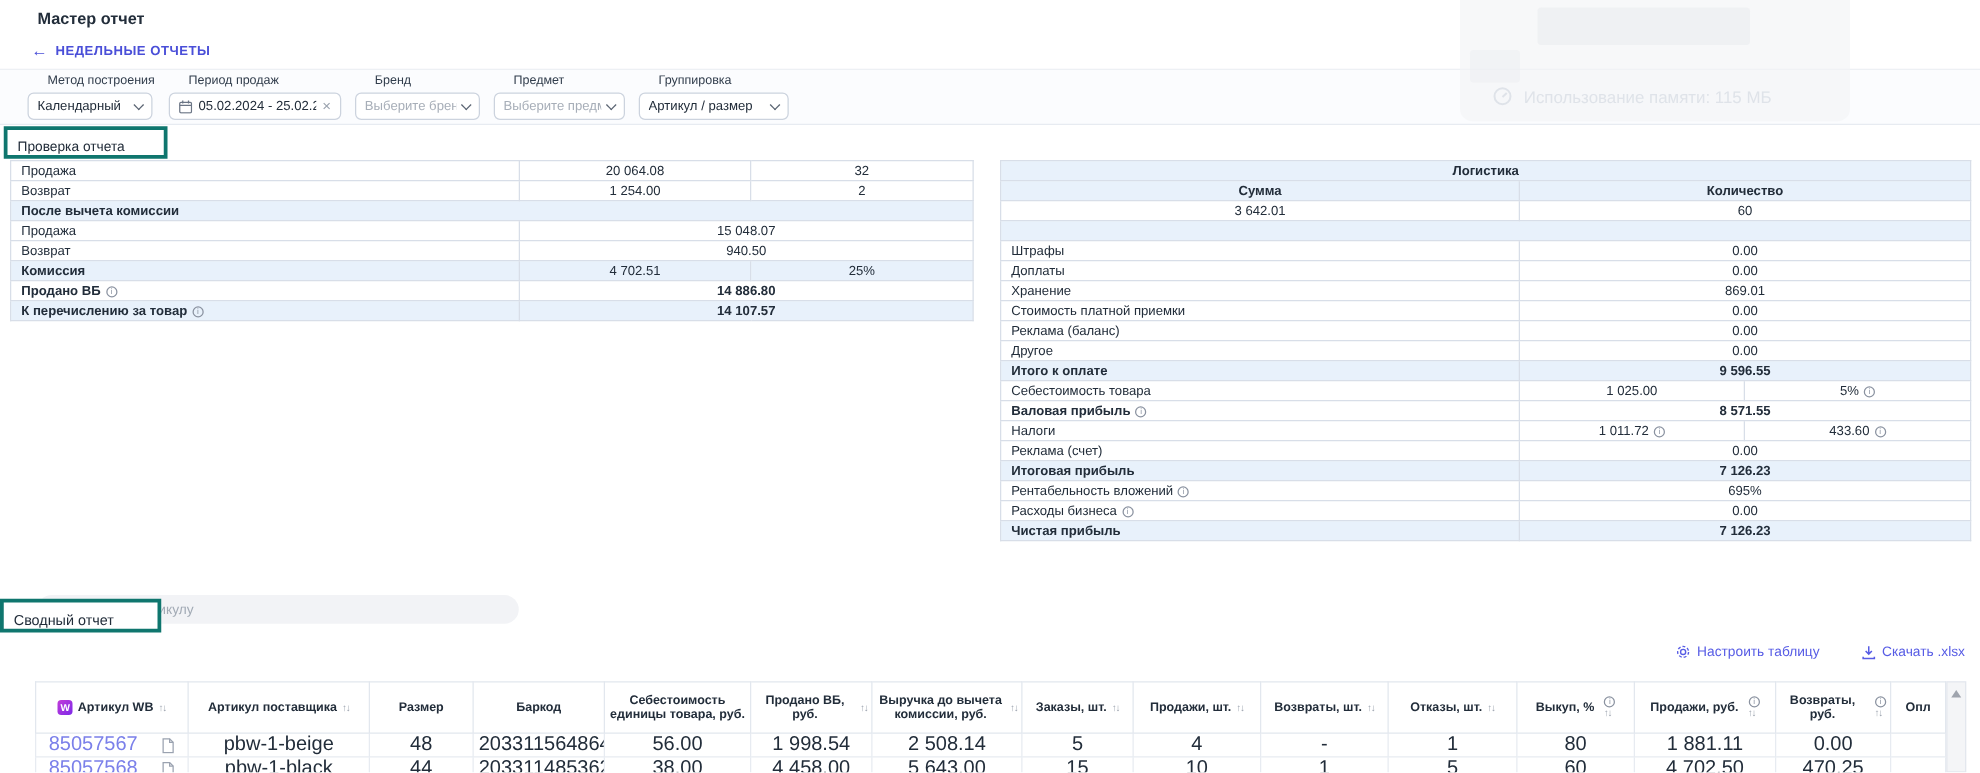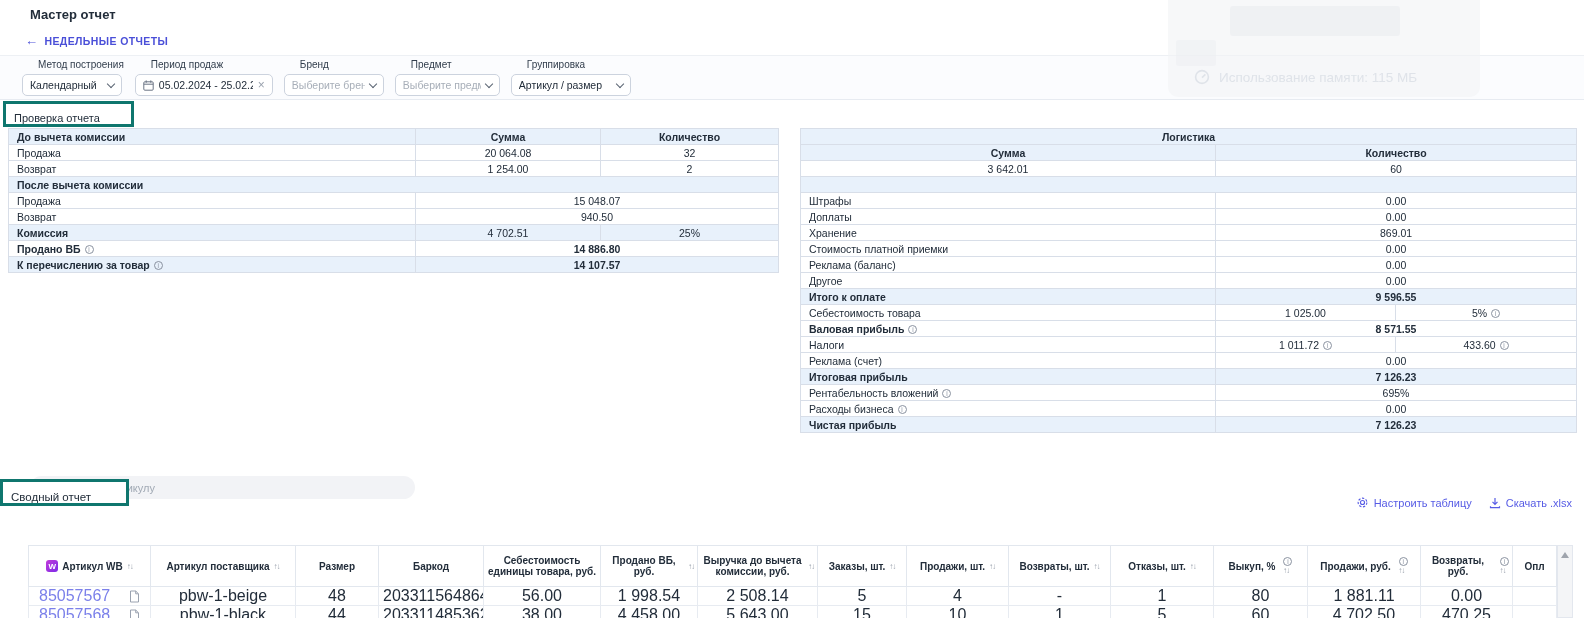--- a/index.html
+++ b/index.html
@@ -42,21 +42,21 @@
   table.check-table td.ctr { text-align:center; }
   table.check-table td.lft { text-align:left; }
   table.check-table td.bld { font-weight:700; }
 
   .ico-info { display:inline-block; width:9px; height:9px; border:1px solid #8a92a0; border-radius:50%; font-size:6.5px; line-height:7.5px; text-align:center; color:#8a92a0; margin-left:4px; vertical-align:1px; font-weight:400; }
 
   
   .search-box { position:absolute; left:30px; top:476px; width:385px; height:23px; background:#f2f3f6; border-radius:12px; display:flex; align-items:center; padding:0 11px; gap:8px; }
   .search-box input { flex:1; border:none; outline:none; background:transparent; font-size:11px; font-family:"Liberation Sans", sans-serif; color:#222d3a; }
   .search-box input::placeholder { color:#a2aab5; }
-  .table-actions { position:absolute; right:12px; top:496px; display:flex; gap:17px; align-items:center; }
+  .table-actions { position:absolute; right:12px; top:515px; display:flex; gap:33px; align-items:center; }
   .action { display:flex; align-items:center; gap:5px; color:#575ce5; font-size:11px; cursor:pointer; }
 
   .summary-wrap { position:absolute; left:28px; top:545px; width:1528px; }
   table.summary { width:1528px; border-collapse:collapse; table-layout:fixed; }
   table.summary th { border:1px solid #e2e7ee; height:41px; font-size:10px; font-weight:700; color:#222d3a; background:#fff; padding:2px 3px; vertical-align:middle; overflow:hidden; }
   table.summary td { border:1px solid #e7ebf1; height:17px; font-size:16px; text-align:center; padding:0 4px; background:#fff; color:#222d3a; overflow:hidden; white-space:nowrap; }
   .th-inner { display:flex; align-items:center; justify-content:center; gap:4px; }
   .arrows { font-size:8px; color:#9aa1ad; letter-spacing:-1px; flex:none; }
   .stack { display:inline-flex; flex-direction:column; align-items:center; line-height:1; gap:1px; flex:none; }
   .wb-badge { display:inline-flex; align-items:center; justify-content:center; width:12px; height:12px; border-radius:3px; background:linear-gradient(135deg,#c23bd9,#7d2ae8); color:#fff; font-size:8px; font-weight:700; flex:none; }
@@ -141,25 +141,20 @@
   </div>
 
   <div class="check-left" id="check-left">
       <table class="check-table">
         <colgroup>
           <col style="width: 407px;">
           <col style="width: 185px;">
           <col style="width: 178px;">
         </colgroup>
         <tbody>
-          <tr class="hl">
-            <td class="lft bld"><span>До вычета комиссии</span></td>
-            <td class="ctr bld"><span>Сумма</span></td>
-            <td class="ctr bld"><span>Количество</span></td>
-          </tr>
           <tr>
             <td class="lft"><span>Продажа</span></td>
             <td class="ctr"><span>20 064.08</span></td>
             <td class="ctr"><span>32</span></td>
           </tr>
           <tr>
             <td class="lft"><span>Возврат</span></td>
             <td class="ctr"><span>1 254.00</span></td>
             <td class="ctr"><span>2</span></td>
           </tr>

